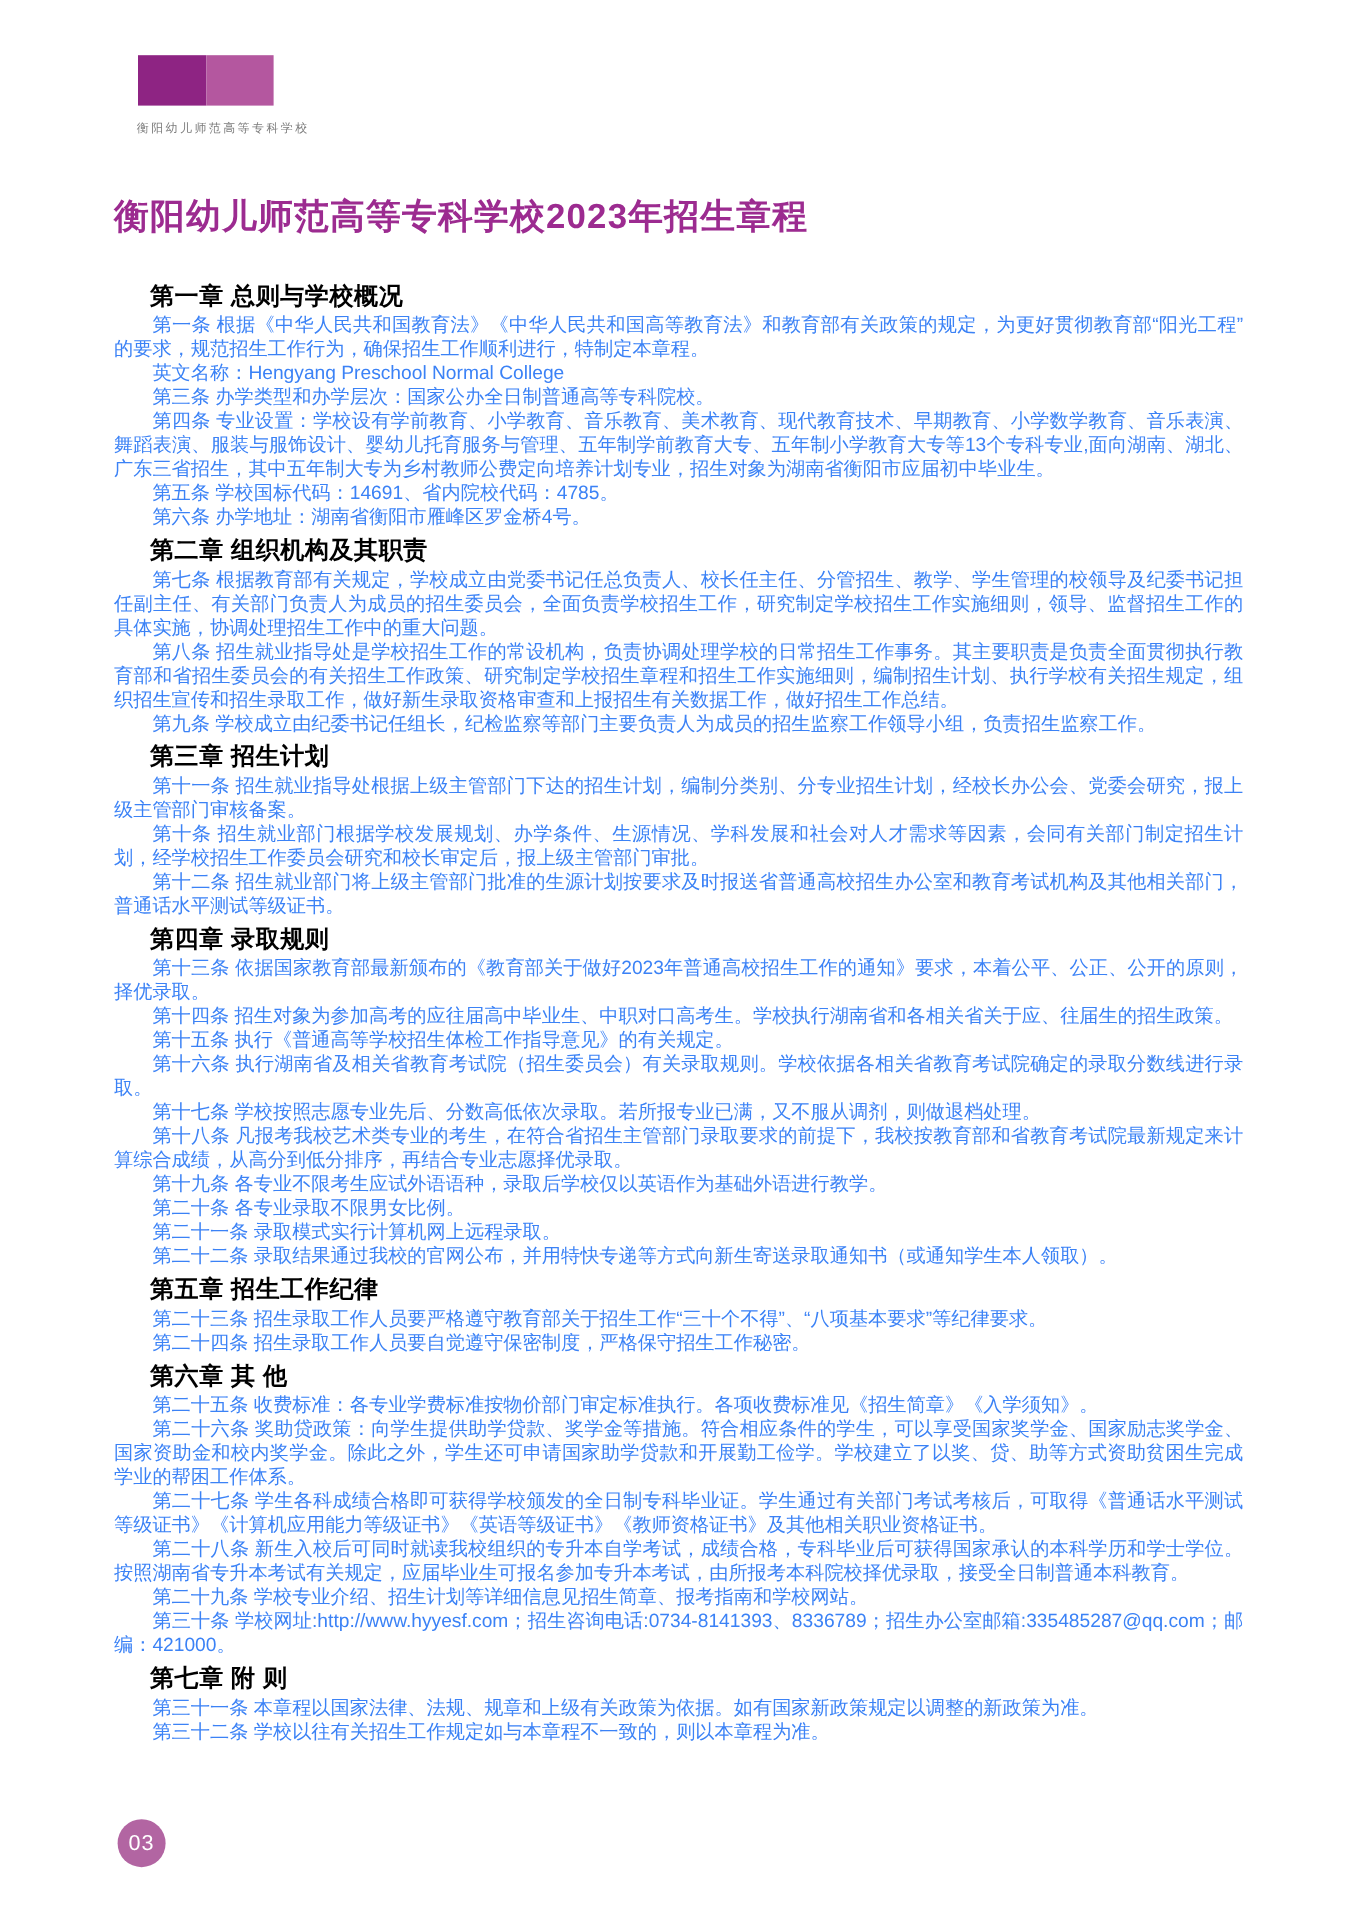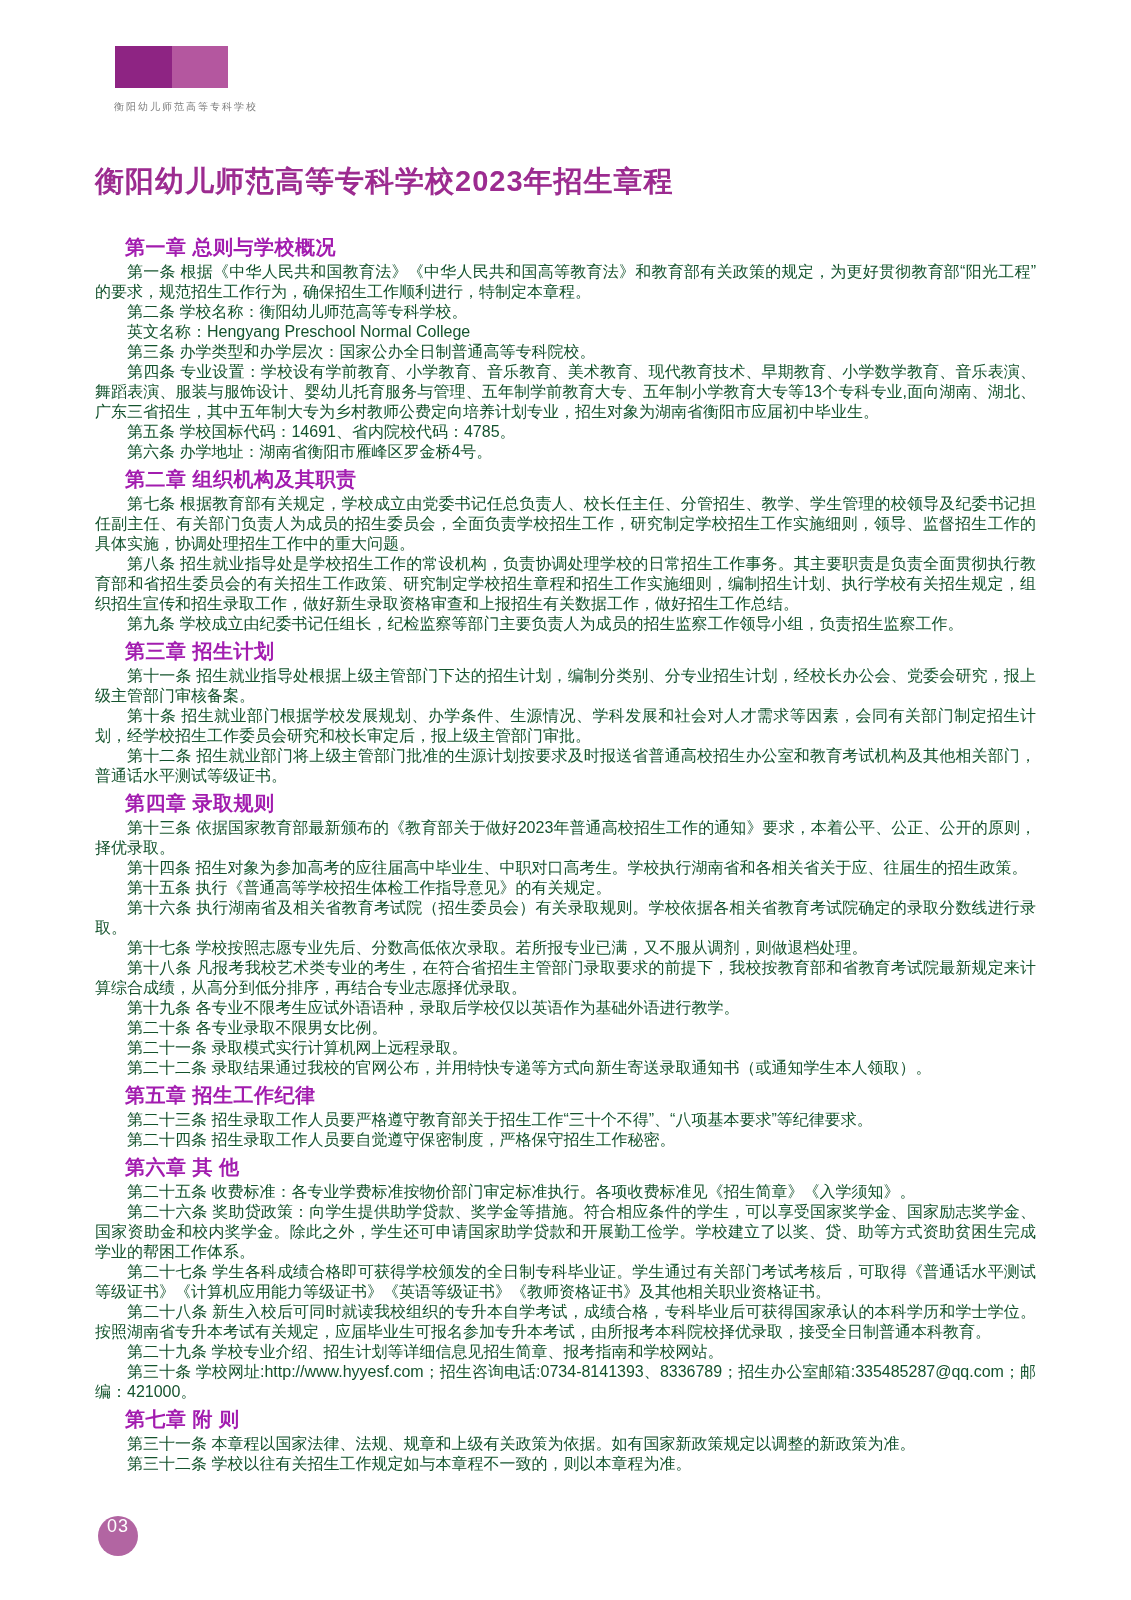--- a/index.html
+++ b/index.html
@@ -31,38 +31,38 @@
     font-weight: bold;
     color: var(--title-text, #9c2b90);
     letter-spacing: 1px;
     line-height: 38px;
   }
   .chapter-heading {
     margin: 6px 0 4px 30px;
     font-size: 20px;
     line-height: 22px;
     font-weight: bold;
-    color: #a21caf;
+    color: #000000;
     letter-spacing: 0.5px;
   }
   .article {
     margin: 0;
     font-size: 16px;
     line-height: 20px;
     text-indent: 32px;
     text-align: justify;
-    color: #14532d;
+    color: #3b82f6;
   }
   .page-badge {
     position: absolute;
     left: 98px; top: 1516px;
     width: 40px; height: 40px;
     border-radius: 50%;
     background: var(--page-badge, #b265a2);
-    display: flex; justify-content: center;
+    display: flex; align-items: center; justify-content: center;
   }
   .page-badge span {
     color: #ffffff; font-size: 18px; letter-spacing: 1px;
   }
 </style>
 </head>
 <body>
 
 <div class="page">
 
@@ -71,21 +71,20 @@
     <div class="logo-block-light"></div>
   </div>
 
   <div class="school-name">衡阳幼儿师范高等专科学校</div>
 
   <main class="doc">
     <h1 class="doc-title">衡阳幼儿师范高等专科学校2023年招生章程</h1>
     <div>
         <h2 class="chapter-heading">第一章 总则与学校概况</h2>
         <p class="article">第一条 根据《中华人民共和国教育法》《中华人民共和国高等教育法》和教育部有关政策的规定，为更好贯彻教育部“阳光工程”的要求，规范招生工作行为，确保招生工作顺利进行，特制定本章程。</p>
-        <p class="article">第二条 学校名称：衡阳幼儿师范高等专科学校。</p>
         <p class="article">英文名称：Hengyang Preschool Normal College</p>
         <p class="article">第三条 办学类型和办学层次：国家公办全日制普通高等专科院校。</p>
         <p class="article">第四条 专业设置：学校设有学前教育、小学教育、音乐教育、美术教育、现代教育技术、早期教育、小学数学教育、音乐表演、舞蹈表演、服装与服饰设计、婴幼儿托育服务与管理、五年制学前教育大专、五年制小学教育大专等13个专科专业,面向湖南、湖北、广东三省招生，其中五年制大专为乡村教师公费定向培养计划专业，招生对象为湖南省衡阳市应届初中毕业生。</p>
         <p class="article">第五条 学校国标代码：14691、省内院校代码：4785。</p>
         <p class="article">第六条 办学地址：湖南省衡阳市雁峰区罗金桥4号。</p>
         <h2 class="chapter-heading">第二章 组织机构及其职责</h2>
         <p class="article">第七条 根据教育部有关规定，学校成立由党委书记任总负责人、校长任主任、分管招生、教学、学生管理的校领导及纪委书记担任副主任、有关部门负责人为成员的招生委员会，全面负责学校招生工作，研究制定学校招生工作实施细则，领导、监督招生工作的具体实施，协调处理招生工作中的重大问题。</p>
         <p class="article">第八条 招生就业指导处是学校招生工作的常设机构，负责协调处理学校的日常招生工作事务。其主要职责是负责全面贯彻执行教育部和省招生委员会的有关招生工作政策、研究制定学校招生章程和招生工作实施细则，编制招生计划、执行学校有关招生规定，组织招生宣传和招生录取工作，做好新生录取资格审查和上报招生有关数据工作，做好招生工作总结。</p>
         <p class="article">第九条 学校成立由纪委书记任组长，纪检监察等部门主要负责人为成员的招生监察工作领导小组，负责招生监察工作。</p>
         <h2 class="chapter-heading">第三章 招生计划</h2>

